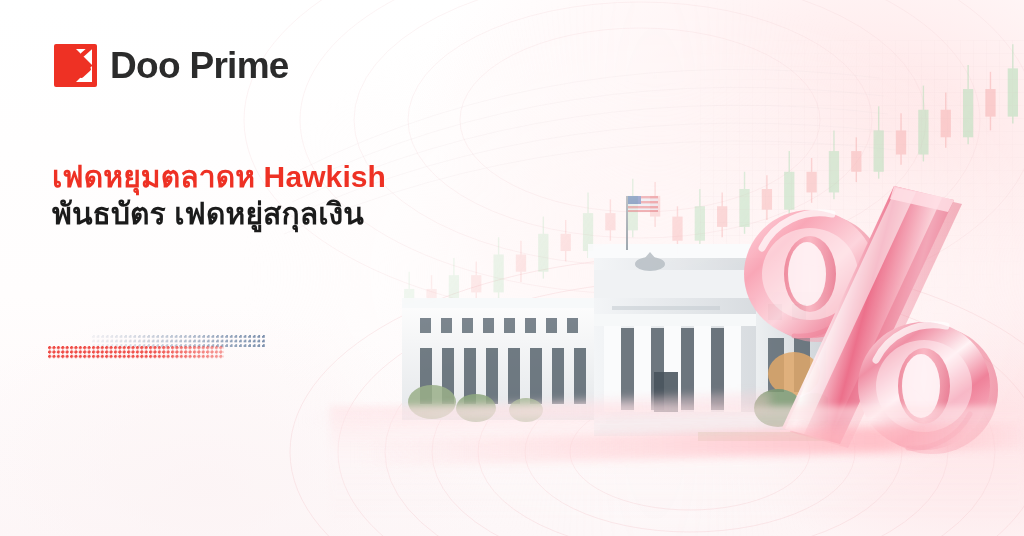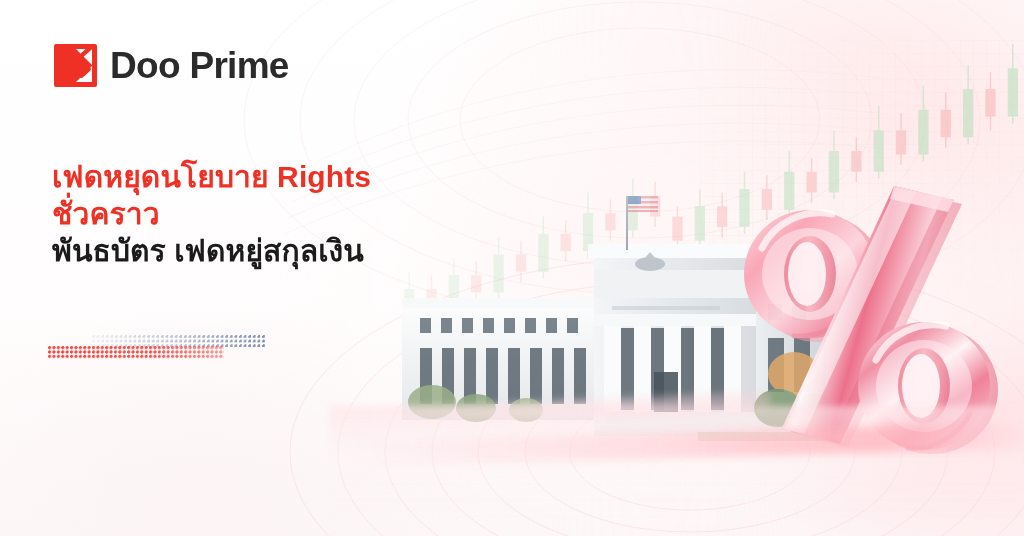--- a/index.html
+++ b/index.html
@@ -512,22 +512,21 @@
         <path d="M22 5 L38 5 L38 21 Z" fill="#ffffff"></path>
         <rect x="25.5" y="10.5" width="15" height="4.4" rx="2.2" transform="rotate(-42 25.5 10.5)" fill="#EE3124"></rect>
         <path d="M22 38 L38 22 L38 38 Z" fill="#ffffff"></path>
         <rect x="24.5" y="31.5" width="14" height="4.4" rx="2.2" transform="rotate(-42 24.5 31.5)" fill="#EE3124"></rect>
       </svg>
     </span>
     <span class="logo-word">Doo Prime</span>
   </div>
 
   <div class="headline">
-    <div class="hl-line hl-red">เฟดหยุดนโยบาย Rights</div>
-    <div class="hl-line hl-red">ชั่วคราว</div>
+    <div class="hl-line hl-red">เฟดหยุมตลาดห Hawkish</div>
     <div class="hl-line hl-dark">พันธบัตร เฟดหยู่สกุลเงิน</div>
   </div>
 
   <div class="halftone-wrap">
     <div class="ht ht-blue"></div>
     <div class="ht ht-red"></div>
   </div>
 
 
 </div>

